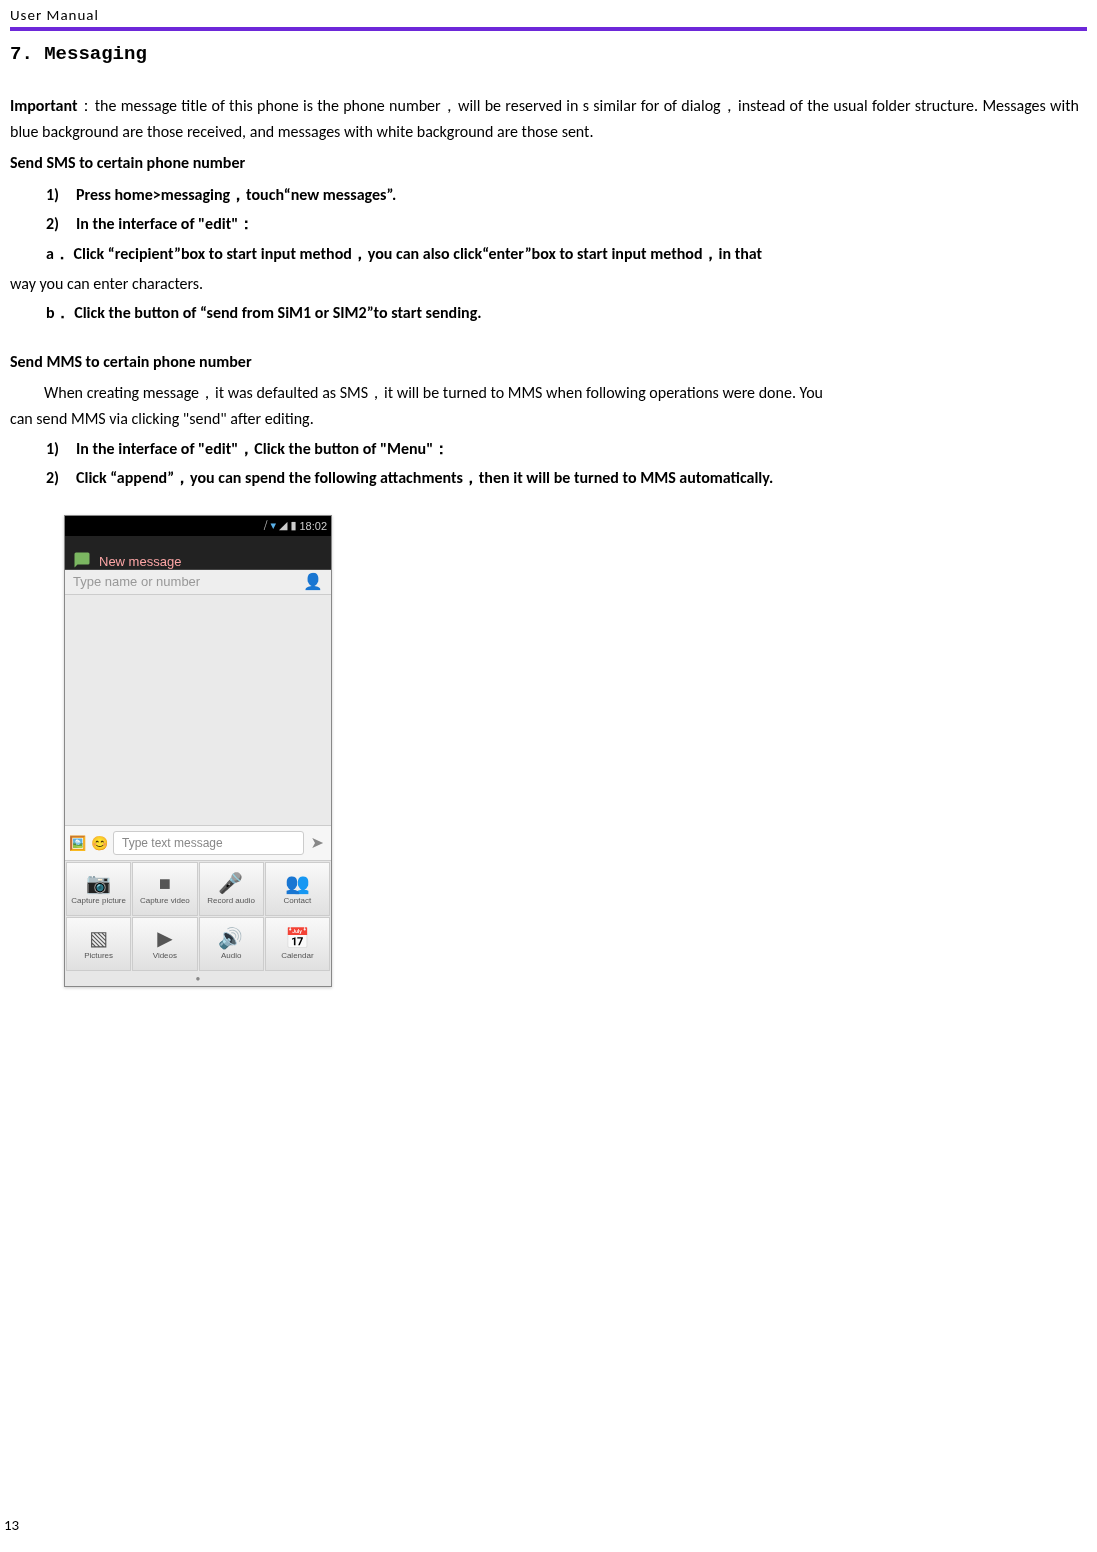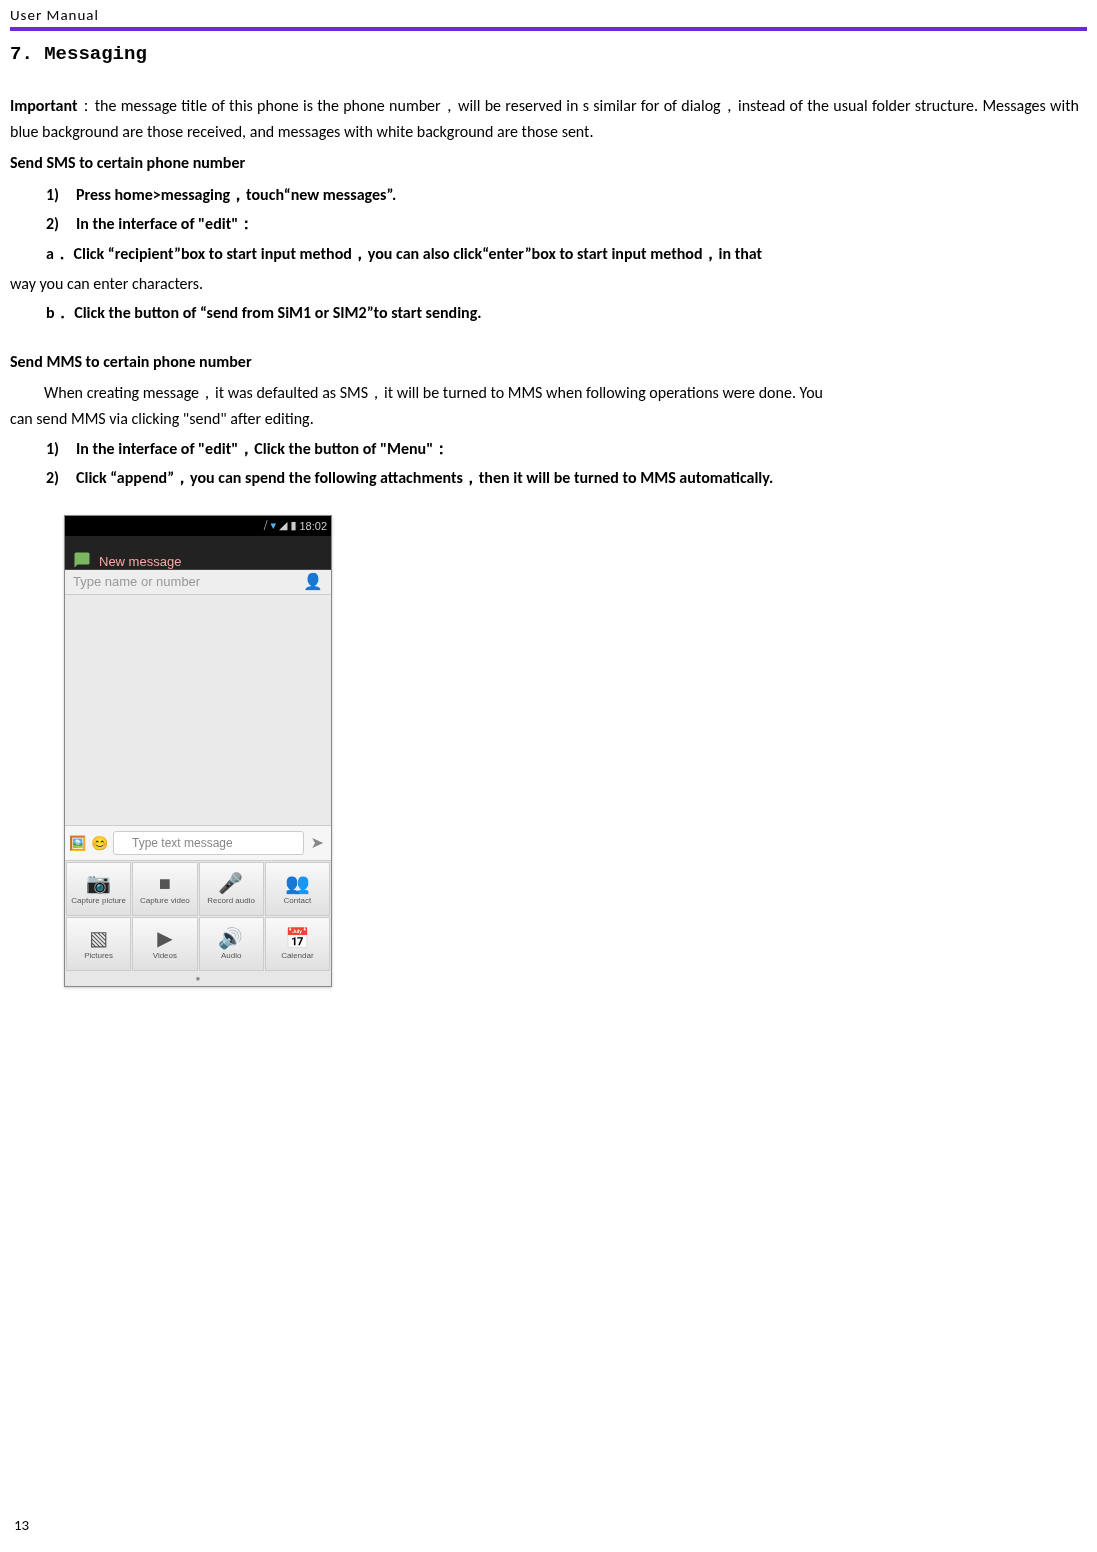--- a/index.html
+++ b/index.html
@@ -132,21 +132,21 @@
       font-size: 14px;
     }
     .compose-row .textbox {
       flex: 1;
       background: #fff;
       border: 1px solid #ccc;
       border-radius: 3px;
       height: 24px;
       display: flex;
       align-items: center;
-      padding: 0 18px;
+      padding: 0 8px;
       font-size: 12px;
       color: #888;
     }
     .send-arrow { color: #888; font-size: 16px; padding: 0 3px;}
     .attach-grid {
       background: #e7e7e7;
       display: grid;
       grid-template-columns: repeat(4, 1fr);
       gap: 1px;
       padding: 1px;
@@ -173,21 +173,21 @@
       height: 14px;
       display: flex;
       align-items: center;
       justify-content: center;
       font-size: 8px;
       color: #888;
     }
     .page-num {
       position: absolute;
       bottom: 18px;
-      left: 14px;
+      left: 4px;
       font-size: 15px;
     }
   </style>
 </head>
 <body>
 
 
 
 <div class="header">
   <span>User    Manual</span>

